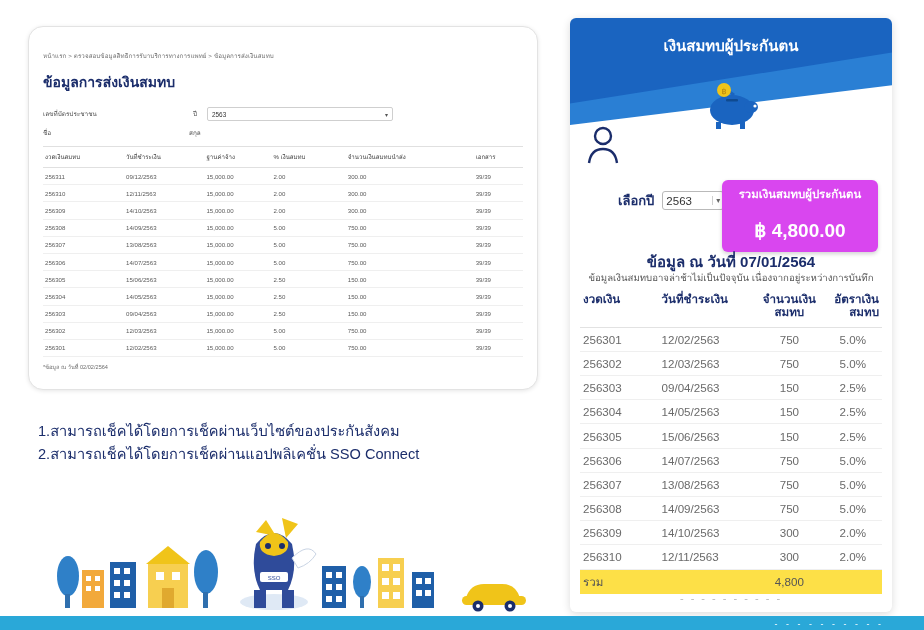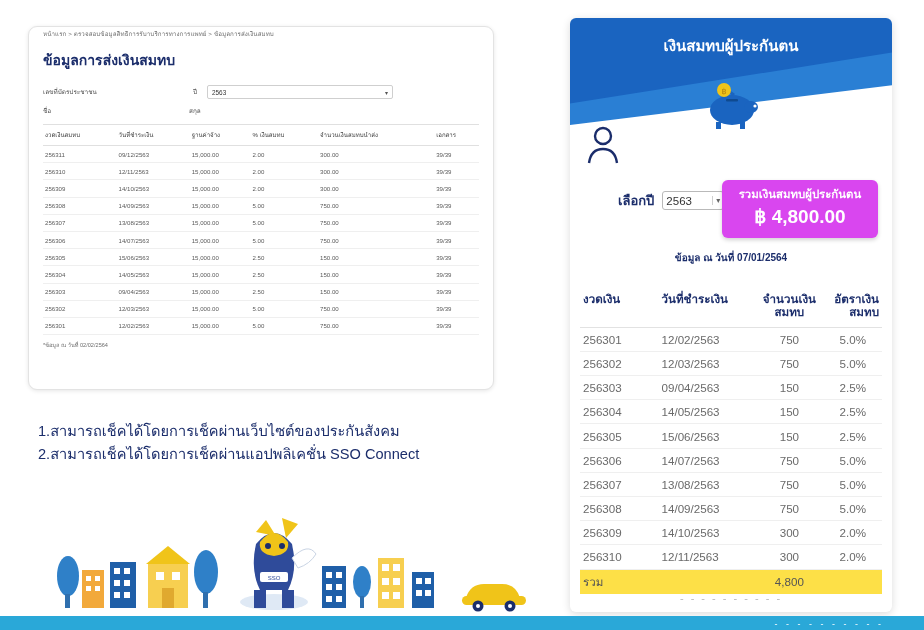--- a/index.html
+++ b/index.html
@@ -9,26 +9,26 @@
     background: #ffffff;
     font-family: "Liberation Sans", sans-serif;
     overflow: hidden;
   }
   .stage { position: relative; width: 924px; height: 630px; }
 
   
   .web-card {
     position: absolute;
     left: 28px; top: 26px;
-    width: 466px; height: 364px;
+    width: 510px; height: 364px;
     background: #ffffff;
     border: 1px solid #e3e3e3;
-    border-radius: 9px;
+    border-radius: 15px;
     box-shadow: 0 1px 4px rgba(0,0,0,0.10);
-    padding: 2px 14px 8px 14px;
+    padding: 24px 14px 8px 14px;
   }
   .breadcrumb {
     font-size: 6.2px;
     color: #6d6d6d;
     letter-spacing: 0.1px;
     margin-bottom: 10px;
   }
   .page-title {
     font-size: 14px;
     color: #1b2d6b;
@@ -197,28 +197,28 @@
     box-shadow: 0 2px 4px rgba(0,0,0,0.18);
   }
   .total-card .cap {
     font-size: 11.4px;
     font-weight: bold;
     line-height: 1.15;
   }
   .total-card .amt {
     font-size: 19px;
     font-weight: bold;
-    margin-top: 4px;
+    margin-top: 18px;
   }
 
   .asof {
     position: absolute;
     left: 0; right: 0; top: 232px;
     text-align: center;
-    font-size: 10px;
+    font-size: 15px;
     color: #1b2d6b;
     font-weight: bold;
   }
   .asof-note {
     position: absolute;
     left: 8px; right: 8px; top: 252px;
     text-align: center;
     font-size: 9.6px;
     color: #555;
   }
@@ -456,20 +456,21 @@
         <span class="sep">▾</span>
       </div>
     </div>
 
     <div class="total-card">
       <div class="cap">รวมเงินสมทบผู้ประกันตน</div>
       <div class="amt">฿ 4,800.00</div>
     </div>
 
     <div class="asof">ข้อมูล ณ วันที่ 07/01/2564</div>
+    <div class="asof-note">ข้อมูลเงินสมทบอาจล่าช้าไม่เป็นปัจจุบัน เนื่องจากอยู่ระหว่างการบันทึก</div>
 
     <table class="phone-table">
       <thead>
         <tr>
           <th class="c1">งวดเงิน</th>
           <th class="c2">วันที่ชำระเงิน</th>
           <th class="c3">จำนวนเงิน สมทบ</th>
           <th class="c4">อัตราเงินสมทบ</th>
         </tr>
       </thead>

